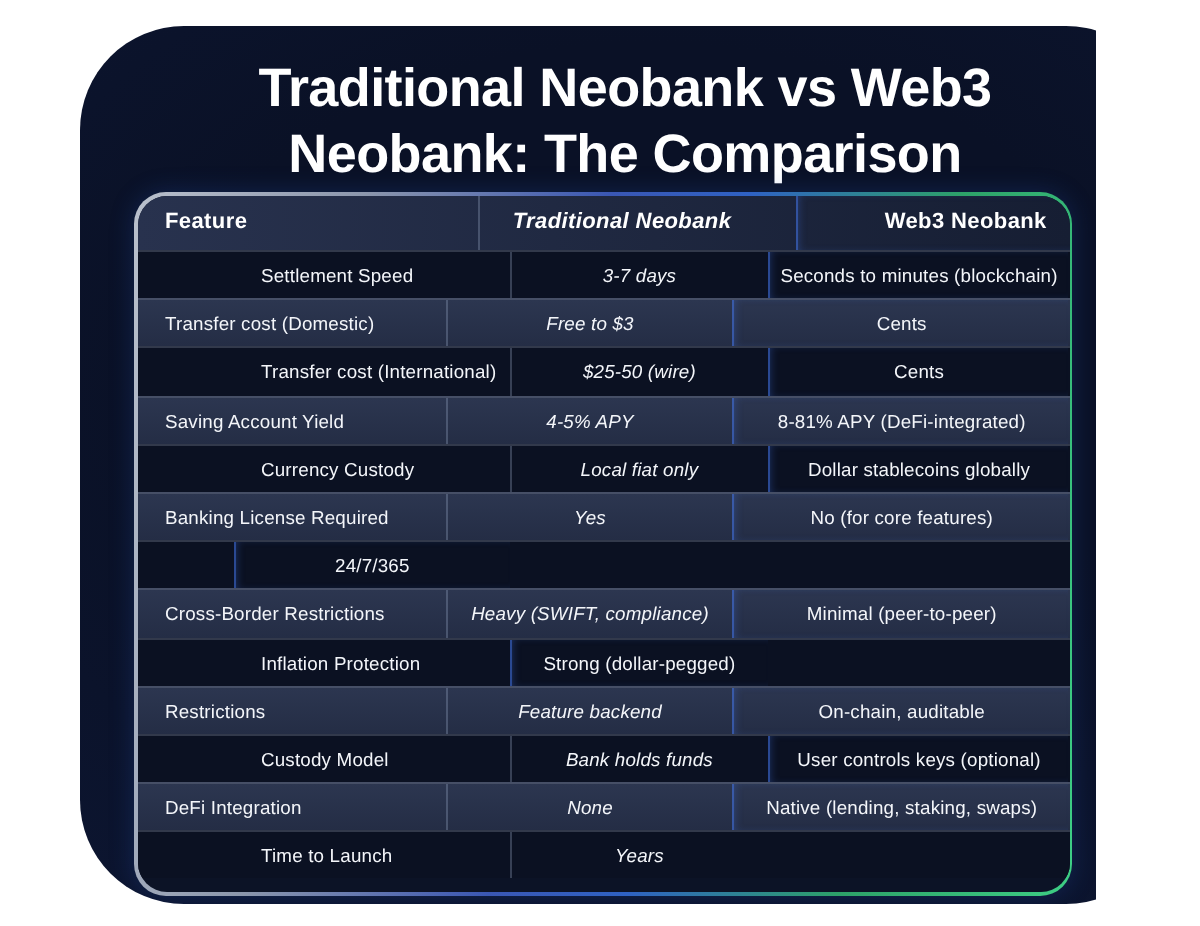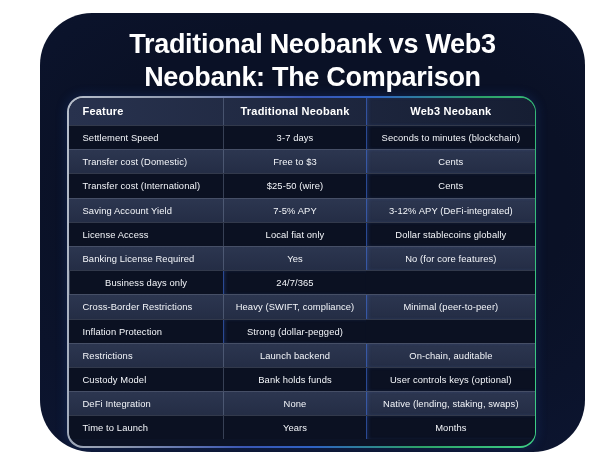--- a/index.html
+++ b/index.html
@@ -1,18 +1,18 @@
 <!DOCTYPE html>
 <html><head>
 <meta charset="utf-8">
 <style>
   html, body { margin: 0; padding: 0; background: #ffffff; }
   .page {
     position: relative;
-    width: 600px;
+    width: 548px;
     height: 463px;
     background: #ffffff;
     font-family: "Liberation Sans", sans-serif;
     overflow: hidden;
   }
   .card {
     position: absolute;
     left: 40px;
     top: 13px;
     width: 545px;
@@ -52,41 +52,42 @@
     padding-bottom: 7px;
   }
   .row {
     display: grid;
     grid-template-columns: 33.1% 30.8% 36.1%;
     align-items: stretch;
   }
   .row.header {
     height: 27.5px;
     background: linear-gradient(to right, #28324e, #161e33);
+    gap: 16px;
   }
   .row.data { height: 23.2px; }
-  .row.dark { background: #0b1122; }
+  .row.dark { background: #0b1122; padding-left: 48px; }
   .row.light { background: linear-gradient(180deg, #2c3650, #242d45); }
   .row + .row { border-top: 1px solid rgba(190, 200, 225, 0.22); }
 
   .cell {
     display: flex;
     align-items: center;
     justify-content: center;
     color: #f4f6fa;
     font-size: 9.4px;
     letter-spacing: 0.1px;
     white-space: nowrap;
     overflow: hidden;
   }
   .cell.feature {
     justify-content: flex-start;
     padding-left: 14px;
   }
-  .cell.col2 { border-left: 1px solid rgba(160, 175, 205, 0.30); }
+  .cell.col2 { border-left: 1px solid rgba(160, 175, 205, 0.30); font-style: italic; }
   .cell.col3 {
     border-left: 1px solid rgba(70, 120, 240, 0.55);
     box-shadow: inset 2px 0 4px -2px rgba(70, 120, 240, 0.35);
   }
   .row.header .cell {
     font-size: 11px;
     font-weight: 700;
     letter-spacing: 0.2px;
     color: #ffffff;
   }
@@ -121,63 +122,61 @@
           <div class="cell col2">Free to $3</div>
           <div class="cell col3">Cents</div>
         </div>
         <div class="row data dark">
           <div class="cell feature">Transfer cost (International)</div>
           <div class="cell col2">$25-50 (wire)</div>
           <div class="cell col3">Cents</div>
         </div>
         <div class="row data light">
           <div class="cell feature">Saving Account Yield</div>
-          <div class="cell col2">7-5% APY</div>
-          <div class="cell col3">3-12% APY (DeFi-integrated)</div>
+          <div class="cell col2">4-5% APY</div>
+          <div class="cell col3">8-81% APY (DeFi-integrated)</div>
         </div>
         <div class="row data dark">
-          <div class="cell feature">License Access</div>
+          <div class="cell feature">Currency Custody</div>
           <div class="cell col2">Local fiat only</div>
           <div class="cell col3">Dollar stablecoins globally</div>
         </div>
         <div class="row data light">
           <div class="cell feature">Banking License Required</div>
           <div class="cell col2">Yes</div>
           <div class="cell col3">No (for core features)</div>
         </div>
         <div class="row data dark">
-          <div class="cell col2">Business days only</div>
           <div class="cell col3">24/7/365</div>
         </div>
         <div class="row data light">
           <div class="cell feature">Cross-Border Restrictions</div>
           <div class="cell col2">Heavy (SWIFT, compliance)</div>
           <div class="cell col3">Minimal (peer-to-peer)</div>
         </div>
         <div class="row data dark">
           <div class="cell feature">Inflation Protection</div>
           <div class="cell col3">Strong (dollar-pegged)</div>
         </div>
         <div class="row data light">
           <div class="cell feature">Restrictions</div>
-          <div class="cell col2">Launch backend</div>
+          <div class="cell col2">Feature backend</div>
           <div class="cell col3">On-chain, auditable</div>
         </div>
         <div class="row data dark">
           <div class="cell feature">Custody Model</div>
           <div class="cell col2">Bank holds funds</div>
           <div class="cell col3">User controls keys (optional)</div>
         </div>
         <div class="row data light">
           <div class="cell feature">DeFi Integration</div>
           <div class="cell col2">None</div>
           <div class="cell col3">Native (lending, staking, swaps)</div>
         </div>
         <div class="row data dark">
           <div class="cell feature">Time to Launch</div>
           <div class="cell col2">Years</div>
-          <div class="cell col3">Months</div>
         </div>
 
       </div>
     </div>
   </div>
 </div>
 
 </body></html>

